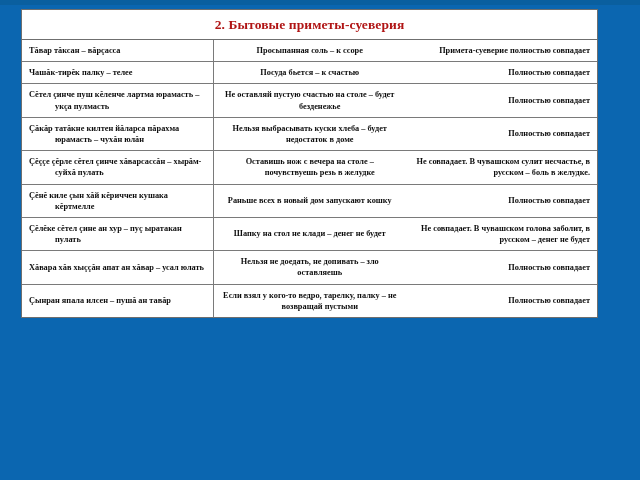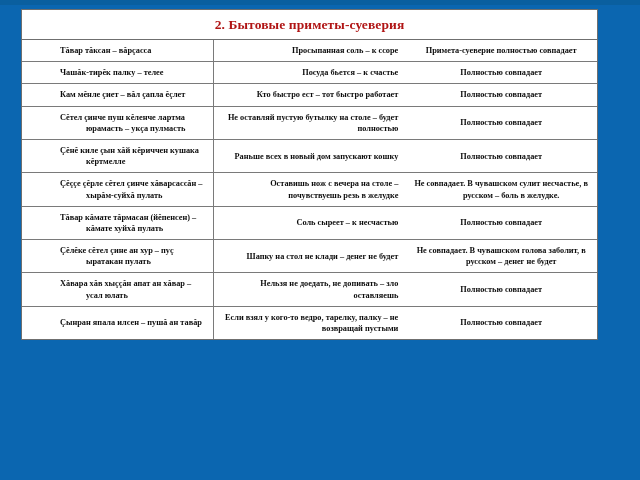--- a/index.html
+++ b/index.html
@@ -81,39 +81,39 @@
   td.c1 {
     width: 196px;
     border-right: 1px solid #7a7a7a;
     text-align: left;
     text-indent: 0;
     padding-left: 9px;
     padding-right: 6px;
   }
   td.c2 {
     width: 199px;
-    text-align: right;
+    text-align: center;
     padding-left: 10px;
     padding-right: 6px;
   }
   td.c3 {
     width: 182px;
-    text-align: center;
+    text-align: right;
     padding-left: 10px;
     padding-right: 8px;
   }
 
   
   .hang {
     display: block;
     padding-left: 20px;
     text-indent: -20px;
   }
 
-  .c1 .hang { padding-left: 26px; text-indent: -26px; margin-left: 31px; }
+  .c1 .hang { padding-left: 26px; text-indent: -26px; }
 </style>
 </head>
 <body>
 
 <div id="slide" style="background: rgb(11, 102, 176);">
   <div id="top-strip"></div>
 
   <div id="table-wrap">
     <table class="omens">
       <tbody>
@@ -134,89 +134,78 @@
           <td class="c3">
               <span class="hang">Примета-суеверие полностью совпадает</span>
             </td>
         </tr>
 
         <tr class="data-row">
           <td class="c1">
               <span class="hang">Чашăк-тирĕк палку – телее</span>
             </td>
           <td class="c2">
-              <span class="hang">Посуда бьется – к счастье</span>
-            </td>
-          <td class="c3">
-              <span class="hang">Полностью совпадает</span>
-            </td>
-        </tr>
-
-
-
-        <tr class="data-row">
-          <td class="c1">
-              <span class="hang">Кам мĕнле çиет – вăл çапла ĕçлет</span>
-            </td>
-          <td class="c2">
-              <span class="hang">Кто быстро ест – тот быстро работает</span>
-            </td>
-          <td class="c3">
-              <span class="hang">Полностью совпадает</span>
-            </td>
-        </tr>
+              <span class="hang">Посуда бьется – к счастью</span>
+            </td>
+          <td class="c3">
+              <span class="hang">Полностью совпадает</span>
+            </td>
+        </tr>
+
+
+
 
         <tr class="data-row">
           <td class="c1">
               <span class="hang">Сĕтел çинче пуш кĕленче лартма юрамасть – укçа пулмасть</span>
             </td>
           <td class="c2">
-              <span class="hang">Не оставляй пустую бутылку на столе – будет полностью</span>
-            </td>
-          <td class="c3">
-              <span class="hang">Полностью совпадает</span>
-            </td>
-        </tr>
-
+              <span class="hang">Не оставляй пустую счастью на столе – будет безденежье</span>
+            </td>
+          <td class="c3">
+              <span class="hang">Полностью совпадает</span>
+            </td>
+        </tr>
+
+        <tr class="data-row">
+          <td class="c1">
+              <span class="hang">Çăкăр татăкне килтен йăларса пăрахма юрамасть – чухăн юлăн</span>
+            </td>
+          <td class="c2">
+              <span class="hang">Нельзя выбрасывать куски хлеба – будет недостаток в доме</span>
+            </td>
+          <td class="c3">
+              <span class="hang">Полностью совпадает</span>
+            </td>
+        </tr>
+
+        <tr class="data-row">
+          <td class="c1">
+              <span class="hang">Çĕççе çĕрле сĕтел çинче хăварсассăн – хырăм-суйхă пулать</span>
+            </td>
+          <td class="c2">
+              <span class="hang">Оставишь нож с вечера на столе – почувствуешь резь в желудке</span>
+            </td>
+          <td class="c3">
+              <span class="hang">Не совпадает. В чувашском сулит несчастье, в русском – боль в желудке.</span>
+            </td>
+        </tr>
 
         <tr class="data-row">
           <td class="c1">
               <span class="hang">Çĕнĕ киле çын хăй кĕриччен кушака кĕртмелле</span>
             </td>
           <td class="c2">
               <span class="hang">Раньше всех в новый дом запускают кошку</span>
             </td>
           <td class="c3">
               <span class="hang">Полностью совпадает</span>
             </td>
         </tr>
 
-        <tr class="data-row">
-          <td class="c1">
-              <span class="hang">Çĕççе çĕрле сĕтел çинче хăварсассăн – хырăм-суйхă пулать</span>
-            </td>
-          <td class="c2">
-              <span class="hang">Оставишь нож с вечера на столе – почувствуешь резь в желудке</span>
-            </td>
-          <td class="c3">
-              <span class="hang">Не совпадает. В чувашском сулит несчастье, в русском – боль в желудке.</span>
-            </td>
-        </tr>
-
-        <tr class="data-row">
-          <td class="c1">
-              <span class="hang">Тăвар кăмате тăрмасан (йĕпенсен) – кăмате хуйхă пулать</span>
-            </td>
-          <td class="c2">
-              <span class="hang">Соль сыреет – к несчастью</span>
-            </td>
-          <td class="c3">
-              <span class="hang">Полностью совпадает</span>
-            </td>
-        </tr>
 
         <tr class="data-row">
           <td class="c1">
               <span class="hang">Çĕлĕке сĕтел çине ан хур – пуç ыратакан пулать</span>
             </td>
           <td class="c2">
               <span class="hang">Шапку на стол не клади – денег не будет</span>
             </td>
           <td class="c3">
               <span class="hang">Не совпадает. В чувашском голова заболит, в русском – денег не будет</span>

